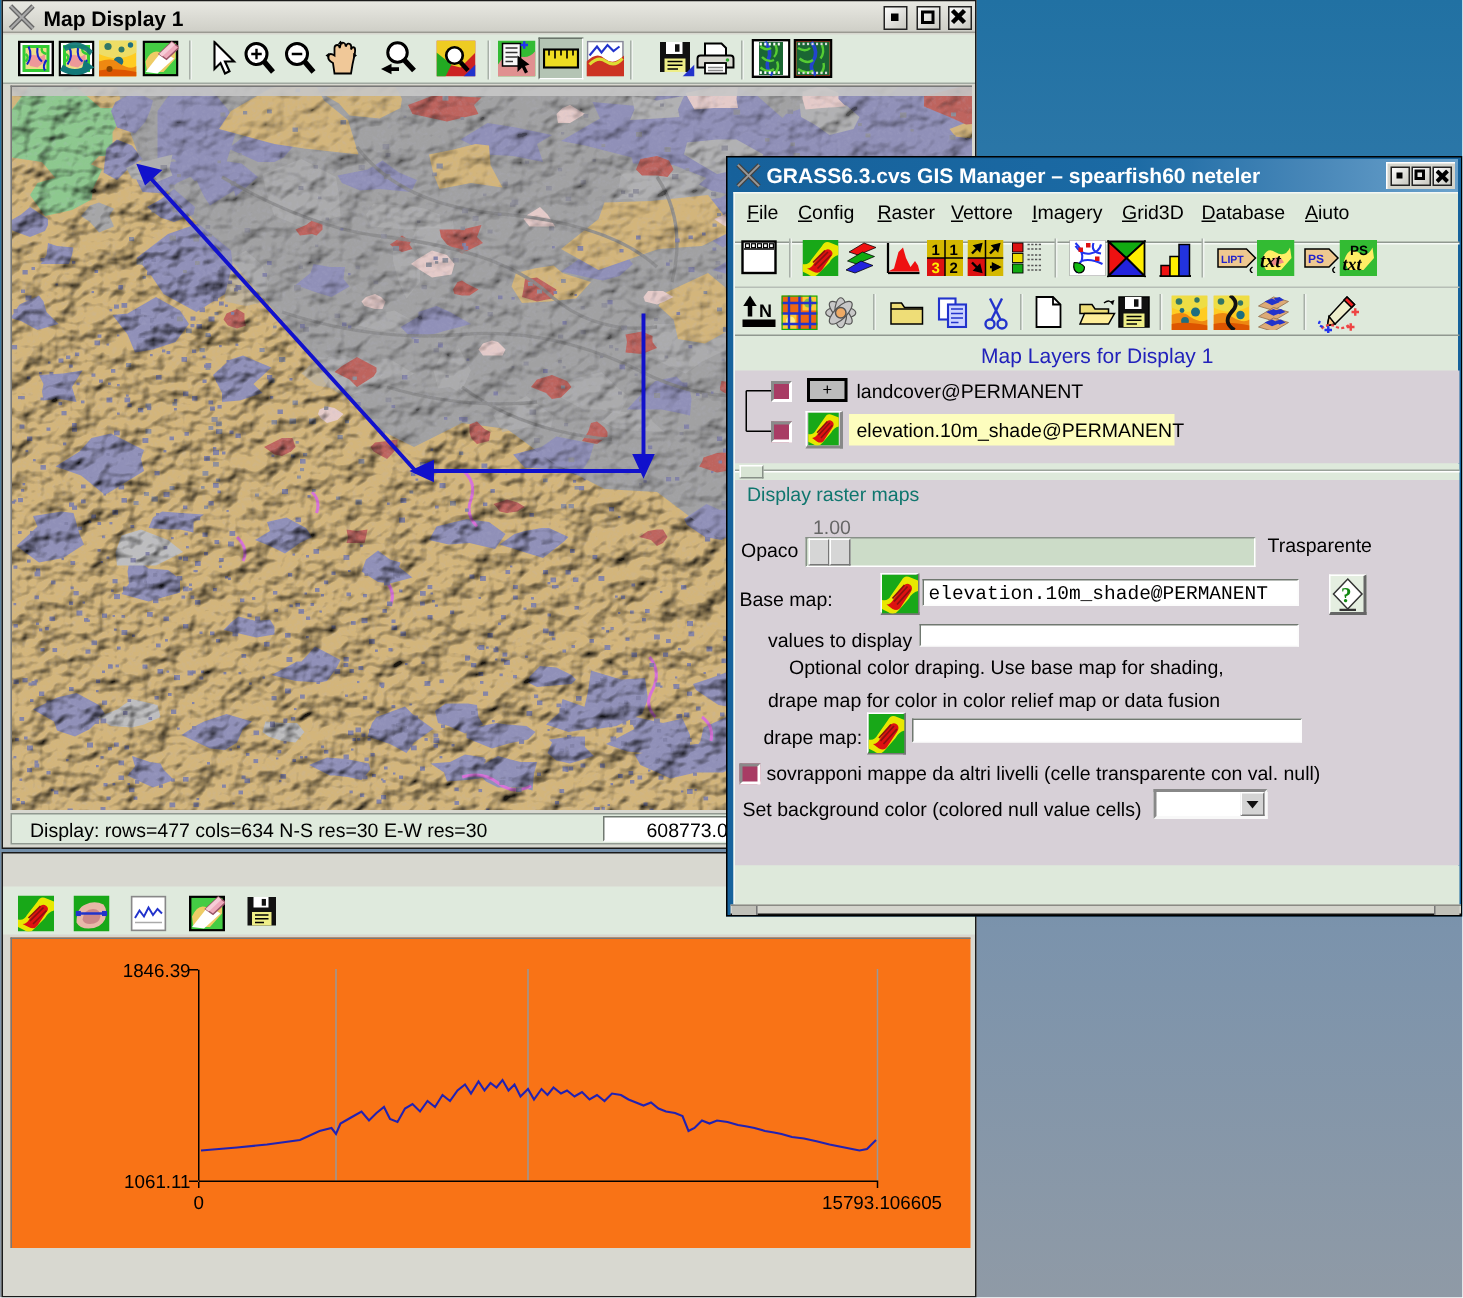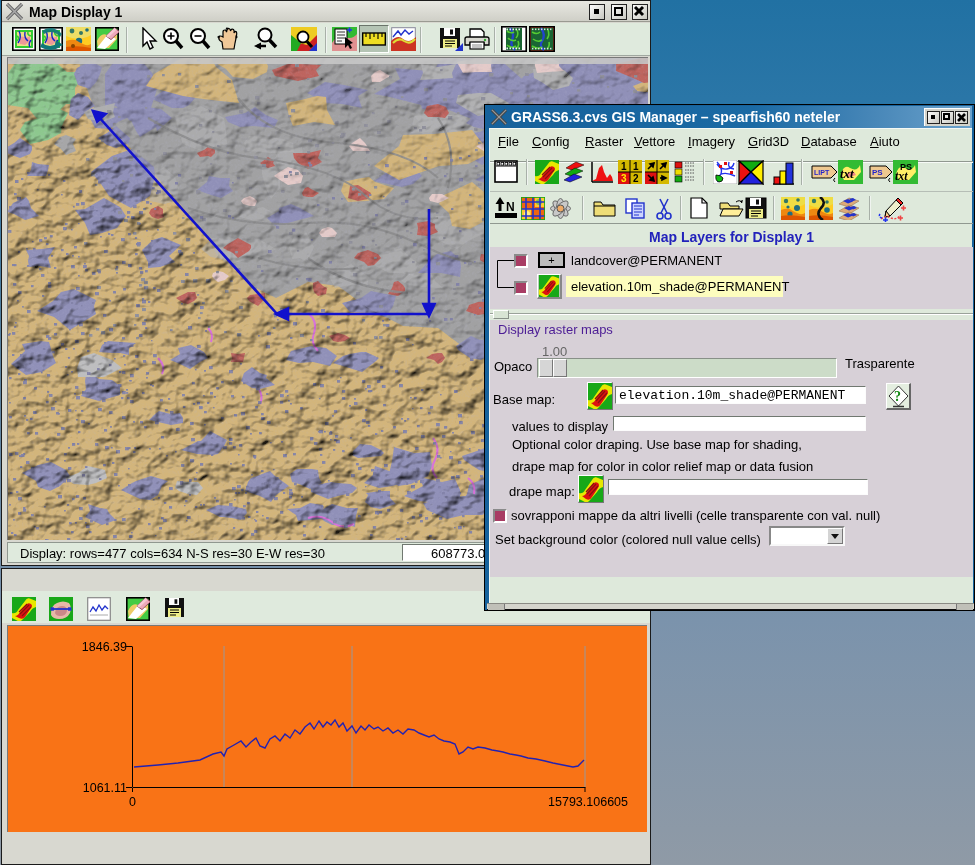--- a/index.html
+++ b/index.html
@@ -1925,21 +1925,21 @@
             <path d="M2,18 q-2,3 2,4" fill="none" stroke="#2233ee" stroke-width="1.5" stroke-dasharray="2,1.5"></path>
             <g stroke="#2233ee" stroke-width="1.6">
               <path d="M5,24 h5 M7.5,21.5 v5"></path>
             </g>
             <g stroke="#ee4444" stroke-width="1.6">
               <path d="M20,22 h5 M22.5,19.5 v5"></path>
               <path d="M23,12 h5 M25.5,9.5 v5"></path>
             </g>
           </svg>
         </div>
-    <div class="abs" style="left:0;top:96px;width:483px;height:22px;text-align:center;font-weight:bold;font-size:14px;color:#2222bb;padding-top:4px">Map Layers for Display 1</div>
+    <div class="abs" style="left:0;top:96px;width:483px;height:22px;text-align:center;font-weight:normal;font-size:14px;color:#2222bb;padding-top:4px">Map Layers for Display 1</div>
     <div id="gtree" class="abs" style="left:0;top:118px;width:483px;height:62px;background:#d7d0d7">
           <svg class="abs" style="left:0;top:0" width="120" height="62">
             <g stroke="#000">
               <path d="M7.5,13.5 V40.5 M7.5,13.5 H24 M7.5,40.5 H24"></path>
             </g>
           </svg>
           <div class="abs" style="left:24px;top:7px;width:14px;height:14px;background:#a83c64;border-top:2px solid #8a8a8a;border-left:2px solid #8a8a8a;border-bottom:2px solid #fff;border-right:2px solid #fff"></div>
           <div class="abs" style="left:24px;top:34px;width:14px;height:14px;background:#a83c64;border-top:2px solid #8a8a8a;border-left:2px solid #8a8a8a;border-bottom:2px solid #fff;border-right:2px solid #fff"></div>
           <div class="abs" style="left:48px;top:5px;width:27px;height:16px;background:#bcbcbc;border:2px solid #000;font-size:11px;text-align:center;line-height:12px">+</div>
           <div class="lbl" style="left:81px;top:6px">landcover@PERMANENT</div>
@@ -1952,21 +1952,21 @@
               </g>
             </svg></div>
           <div class="abs" style="left:76px;top:29px;width:217px;height:21px;background:#fdfdbe"></div>
           <div class="lbl" style="left:81px;top:32px">elevation.10m_shade@PERMANENT</div>
         </div>
     <div id="gsash" class="abs" style="left:0;top:180px;width:483px;height:11px;background:#dee9db">
           <div class="abs" style="left:0;top:4px;width:483px;height:2px;border-top:1px solid #9aa29a;border-bottom:1px solid #fff"></div>
           <div class="abs" style="left:3px;top:1px;width:16px;height:9px;background:#d8e4d4;border-top:1px solid #fff;border-left:1px solid #fff;border-right:1px solid #889088;border-bottom:1px solid #889088"></div>
         </div>
     <div id="gpanel" class="abs" style="left:0;top:191px;width:483px;height:257px;background:#d7d0d7">
-          <div class="lbl" style="left:8px;top:2px;color:#4c1d95">Display raster maps</div>
+          <div class="lbl" style="left:8px;top:2px;color:#0f766e">Display raster maps</div>
           <div class="lbl" style="left:52px;top:24px;color:#666">1.00</div>
           <div class="lbl" style="left:4px;top:39px">Opaco</div>
           <div class="abs" style="left:47px;top:38px;width:300px;height:20px;background:#ccdcc8;border-top:1px solid #889088;border-left:1px solid #889088;border-bottom:1px solid #fff;border-right:1px solid #fff"></div>
           <div class="abs" style="left:49px;top:39px;width:14px;height:18px;background:#d6d6d6;border-top:1px solid #fff;border-left:1px solid #fff;border-right:1px solid #777;border-bottom:1px solid #777"></div>
           <div class="abs" style="left:63px;top:39px;width:14px;height:18px;background:#d6d6d6;border-top:1px solid #fff;border-left:1px solid #fff;border-right:1px solid #777;border-bottom:1px solid #777"></div>
           <div class="lbl" style="left:355px;top:36px">Trasparente</div>
           <div class="lbl" style="left:3px;top:72px">Base map:</div>
           <div class="abs" style="left:97px;top:62px;width:26px;height:28px;border-top:1px solid #fff;border-left:1px solid #fff;border-right:2px solid #777;border-bottom:2px solid #777"><svg width="24" height="26" viewBox="0 0 24 26">
               <rect width="24" height="26" fill="#18a818"></rect>
               <path d="M0,17 Q4,18 6,14 L13,4 Q15,0 19,2 L24,4 24,11 Q20,12 18,16 L11,24 Q8,28 4,25 L0,23 Z" fill="#e8e800"></path>
@@ -1976,21 +1976,21 @@
               </g>
             </svg></div>
           <div class="entry abs" style="left:125px;top:66px;width:251px;height:18px;font-family:'Liberation Mono',monospace;font-size:13px;line-height:18px;padding-left:3px;white-space:nowrap;overflow:hidden">elevation.10m_shade@PERMANENT</div>
           <div class="abs" style="left:396px;top:63px;width:25px;height:27px;background:#e4eee0;border-top:1px solid #fff;border-left:1px solid #fff;border-right:2px solid #666;border-bottom:2px solid #666"><svg width="23" height="25" viewBox="0 0 23 25">
               <path d="M11.5,2 L21,12 11.5,22 2,12 Z" fill="#fff" stroke="#333"></path>
               <text x="7" y="17" font-family="Liberation Serif" font-size="14" font-weight="bold" fill="#118811">?</text>
               <path d="M6,22.5 h11" stroke="#333" stroke-width="1.5"></path>
             </svg></div>
           <div class="lbl" style="left:22px;top:99px">values to display</div>
           <div class="entry abs" style="left:123px;top:96px;width:253px;height:15px"></div>
-          <div class="lbl" style="left:22px;top:117px">Optional color draping. Use base map for shading,</div>
+          <div class="lbl" style="left:36px;top:117px">Optional color draping. Use base map for shading,</div>
           <div class="lbl" style="left:22px;top:139px">drape map for color in color relief map or data fusion</div>
           <div class="lbl" style="left:19px;top:164px">drape map:</div>
           <div class="abs" style="left:88px;top:155px;width:26px;height:28px;border-top:1px solid #fff;border-left:1px solid #fff;border-right:2px solid #777;border-bottom:2px solid #777"><svg width="24" height="26" viewBox="0 0 24 26">
               <rect width="24" height="26" fill="#18a818"></rect>
               <path d="M0,17 Q4,18 6,14 L13,4 Q15,0 19,2 L24,4 24,11 Q20,12 18,16 L11,24 Q8,28 4,25 L0,23 Z" fill="#e8e800"></path>
               <path d="M3,20 Q6,20 8,16 L14,8 Q16,5 19,7 Q21,9 19,12 L13,21 Q11,25 7,23 Z" fill="#dd1111"></path>
               <g stroke="#8a1010" stroke-width="1.2">
                 <path d="M8,18 L17,8 M10,20 L19,10 M7,16 L15,7"></path>
               </g>
             </svg></div>

